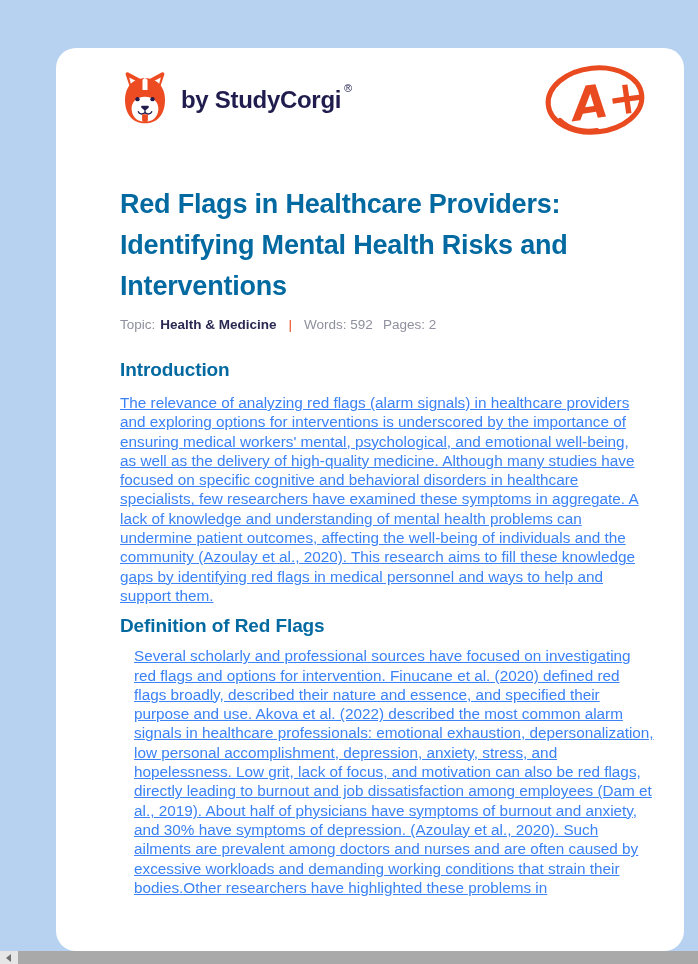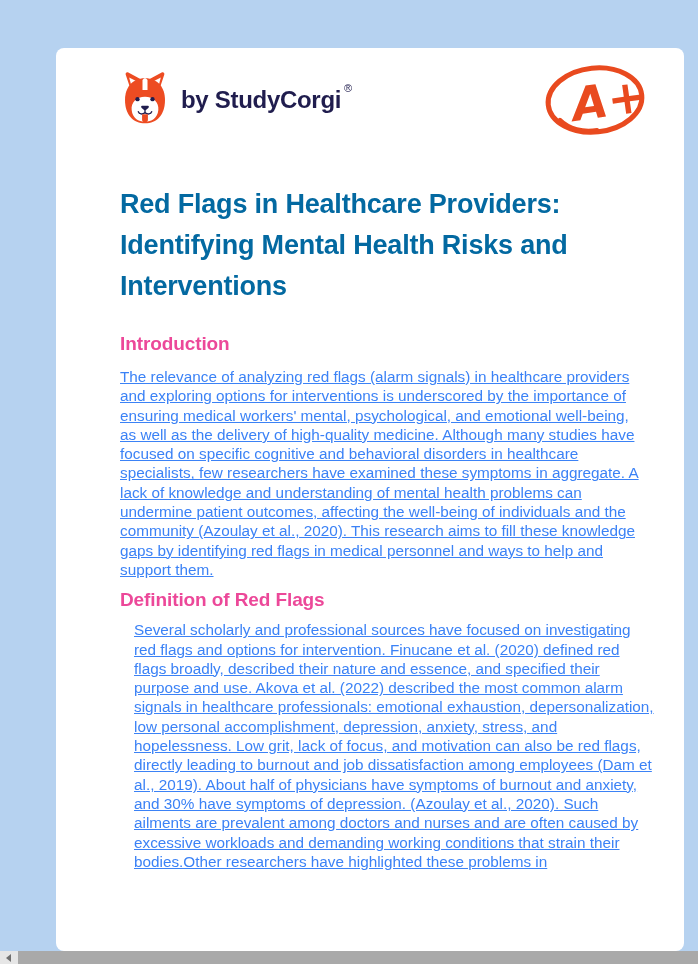--- a/index.html
+++ b/index.html
@@ -10,21 +10,21 @@
     overflow: hidden;
     position: relative;
   }
   .card {
     position: absolute;
     left: 56px;
     top: 48px;
     width: 628px;
     height: 903px;
     background: #ffffff;
-    border-radius: 8px;
+    border-radius: 20px;
     overflow: hidden;
   }
   .header-row {
     display: flex;
     justify-content: space-between;
     align-items: center;
     padding: 12px 36px 0 64px;
     height: 92px;
   }
   .brand {
@@ -79,21 +79,21 @@
   .meta-sep {
     color: #e94a1f;
     margin: 0 12px;
   }
   .meta-words { margin-right: 10px; }
   .section-heading {
     margin-top: 24px;
     font-size: 19px;
     line-height: 26px;
     font-weight: 700;
-    color: #ec4899;
+    color: #0369a1;
     letter-spacing: -0.1px;
   }
   .section-heading.tight {
     margin-top: 8px;
   }
   .body-para {
     margin-top: 10px;
     width: 520px;
     font-size: 15.3px;
     line-height: 19.3px;
@@ -180,20 +180,27 @@
       </g>
       <g transform="rotate(-8 53 42)">
         <text x="30" y="58" font-family="'DejaVu Sans', sans-serif" font-style="italic" font-weight="700" font-size="46" fill="#e94a1f">A+</text>
       </g>
     </svg>
   </div>
 
   <div class="content">
     <h1 class="page-title">Red Flags in Healthcare Providers: Identifying Mental Health Risks and Interventions</h1>
 
+    <div class="meta-row">
+      <span class="meta-topic-label">Topic:</span>
+      <span class="meta-topic-value">Health &amp; Medicine</span>
+      <span class="meta-sep">|</span>
+      <span class="meta-words">Words: 592</span>
+      <span class="meta-pages">Pages: 2</span>
+    </div>
 
     <h2 class="section-heading">Introduction</h2>
     <p class="body-para">The relevance of analyzing red flags (alarm signals) in healthcare providers and exploring options for interventions is underscored by the importance of ensuring medical workers' mental, psychological, and emotional well-being, as well as the delivery of high-quality medicine. Although many studies have focused on specific cognitive and behavioral disorders in healthcare specialists, few researchers have examined these symptoms in aggregate. A lack of knowledge and understanding of mental health problems can undermine patient outcomes, affecting the well-being of individuals and the community (Azoulay et al., 2020). This research aims to fill these knowledge gaps by identifying red flags in medical personnel and ways to help and support them.</p>
 
     <h2 class="section-heading tight">Definition of Red Flags</h2>
     <p class="body-para second">Several scholarly and professional sources have focused on investigating red flags and options for intervention. Finucane et al. (2020) defined red flags broadly, described their nature and essence, and specified their purpose and use. Akova et al. (2022) described the most common alarm signals in healthcare professionals: emotional exhaustion, depersonalization, low personal accomplishment, depression, anxiety, stress, and hopelessness. Low grit, lack of focus, and motivation can also be red flags, directly leading to burnout and job dissatisfaction among employees (Dam et al., 2019). About half of physicians have symptoms of burnout and anxiety, and 30% have symptoms of depression. (Azoulay et al., 2020). Such ailments are prevalent among doctors and nurses and are often caused by excessive workloads and demanding working conditions that strain their bodies.Other researchers have highlighted these problems in</p>
   </div>
 
 </div>
 

